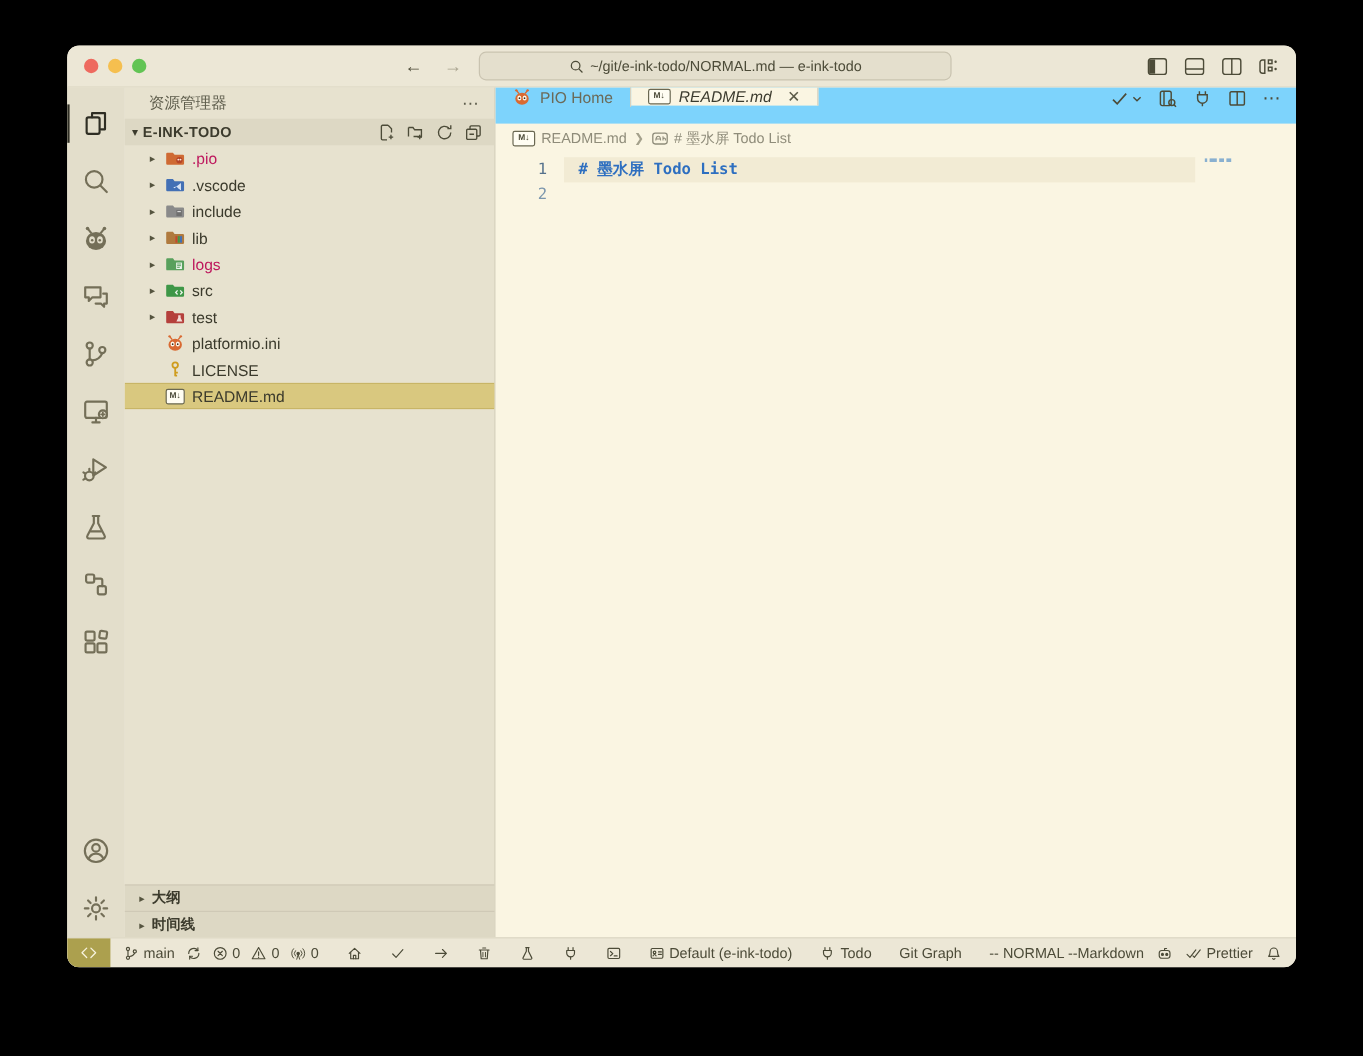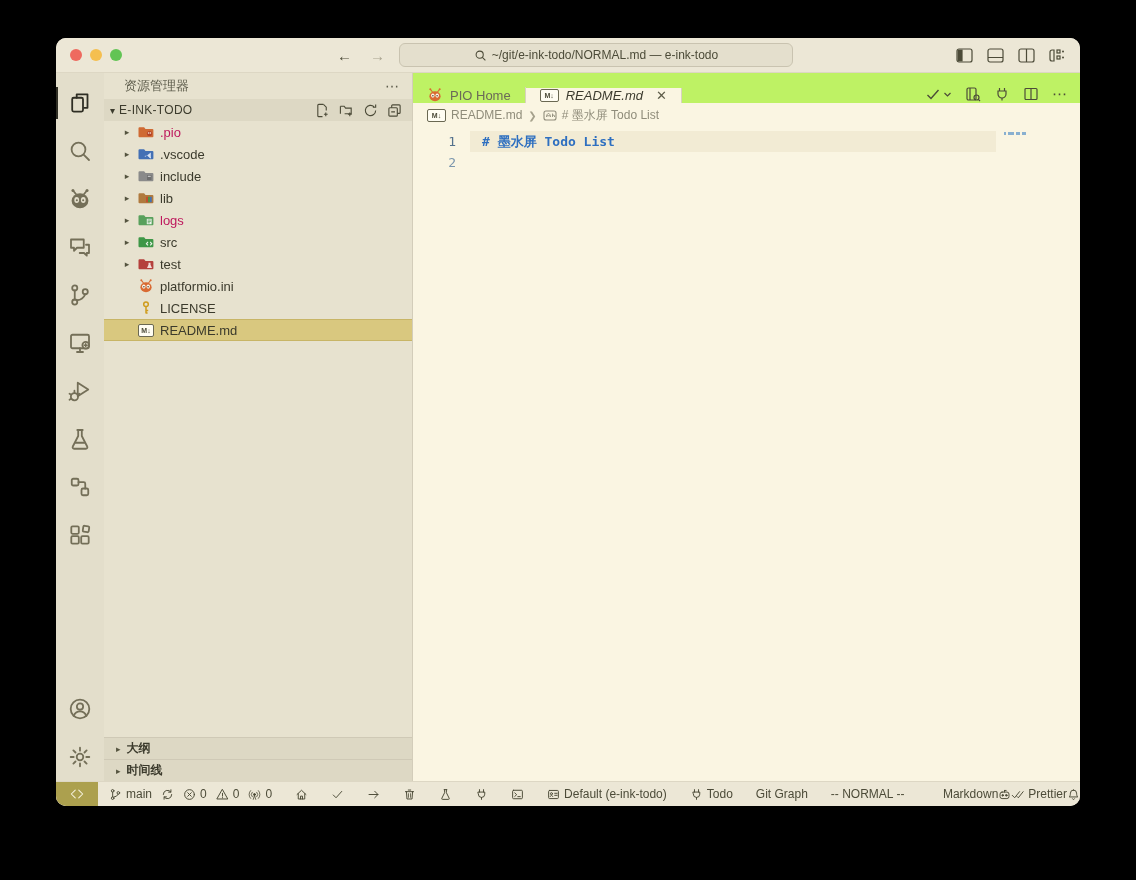--- a/index.html
+++ b/index.html
@@ -33,40 +33,40 @@
   .ab-spacer{flex:1;}
   
   .sidebar{width:308px;flex:0 0 308px;background:#e7e2cf;border-right:1px solid #d3cdba;
            display:flex;flex-direction:column;min-height:0;}
   .sb-title{height:26px;flex:0 0 26px;display:flex;align-items:center;padding:0 12px 0 20px;
             color:#5e5d4c;font-size:13px;}
   .sb-title .more{margin-left:auto;color:#5e5d4c;letter-spacing:1px;font-size:14px;}
   .proj-header{height:22px;flex:0 0 22px;background:#ddd8c4;display:flex;align-items:center;
                padding:0 10px 0 6px;gap:4px;}
   .proj-header .chev{color:#3c3b2d;font-size:10px;}
-  .proj-name{font-size:12px;font-weight:normal;color:#3c3b2d;letter-spacing:.3px;}
+  .proj-name{font-size:12px;font-weight:bold;color:#3c3b2d;letter-spacing:.3px;}
   .proj-tools{margin-left:auto;display:flex;gap:9px;color:#4c4b38;}
   .proj-tools .ic{width:15px;height:15px;}
   .tree{flex:0 0 auto;}
   .tree-row{height:22px;display:flex;align-items:center;font-size:13px;color:#3b3a2c;
             padding-left:18px;gap:6px;}
   .tree-row .chev{width:10px;color:#55543f;font-size:9px;text-align:center;}
   .tree-row.file{padding-left:34px;}
   .tree-row .ficon{width:16px;height:16px;display:inline-flex;align-items:center;justify-content:center;}
   .tree-row .ficon svg{width:16px;height:16px;}
   .tree-row.dimmed .flabel{color:#be185d;}
   .tree-row.selected{background:#d9c87f;box-shadow:inset 0 1px 0 #c8b566, inset 0 -1px 0 #c8b566;}
   .sb-fill{flex:1;}
   .sb-section{height:21px;flex:0 0 21px;background:#ddd8c4;border-top:1px solid #cfc9b6;
               display:flex;align-items:center;gap:6px;padding-left:12px;
               font-size:12px;font-weight:bold;color:#3c3b2d;}
   .sb-section .chev{font-size:9px;color:#55543f;font-weight:normal;}
   
   .editor-col{flex:1;display:flex;flex-direction:column;min-width:0;background:#faf5e2;}
-  .tabstrip{height:30px;flex:0 0 30px;background:#bef264;display:flex;align-items:flex-end;}
+  .tabstrip{height:30px;flex:0 0 30px;background:#7dd3fc;display:flex;align-items:flex-start;}
   .tab{display:flex;align-items:center;gap:7px;padding:0 14px;font-size:13px;color:#6b6a58;
        border-right:1px solid #d8d2bf;}
   .tab .ficon{width:16px;height:16px;display:inline-flex;}
   .tab.active{background:#faf5e2;color:#3c3b2e;font-style:italic;}
   .tab .close{font-style:normal;color:#5c5b48;margin-left:6px;font-size:13px;}
   .tab-actions{margin-left:auto;display:flex;align-items:center;gap:13px;padding-right:12px;color:#4c4b38;}
   .tab-actions .ic{width:16px;height:16px;}
   .tab-actions .combo{display:flex;align-items:center;gap:2px;}
   .tab-actions .mini{width:9px;height:9px;}
   .dots{font-size:15px;letter-spacing:1px;color:#4c4b38;}
@@ -82,21 +82,21 @@
   .code-line.current .gutter{color:#54718c;}
   .ltext{flex:1;margin-right:84px;padding-left:12px;font-size:13px;font-weight:bold;color:#2e6fc0;
          white-space:pre;}
   .code-line.current .ltext{background:#f2ebd4;}
   .minimap{position:absolute;top:2px;right:54px;width:22px;height:8px;display:flex;gap:2px;align-items:center;}
   .minimap i{display:block;height:3px;background:#89b0d0;}
   
   .statusbar{height:24px;flex:0 0 24px;background:#ece7d6;border-top:1px solid #ddd7c4;
              display:flex;align-items:stretch;font-size:12px;color:#4c4b38;}
   .sb-left{display:flex;align-items:center;gap:9px;min-width:0;}
-  .sb-right{margin-left:auto;display:flex;align-items:center;gap:0;}
+  .sb-right{margin-left:auto;display:flex;align-items:center;gap:11px;padding-right:12px;}
   .sb-item{display:flex;align-items:center;gap:4px;white-space:nowrap;}
   .sb-item .ic{width:13px;height:13px;display:inline-flex;}
   .sb-item.chip{background:#aca04e;color:#f7f3de;width:42px;height:100%;
                 align-items:center;justify-content:center;margin-right:2px;}
   .sb-item.chip .ic{width:14px;height:14px;}
   .sb-item.spaced{margin-left:14px;}
   .md-chip{display:inline-flex;align-items:center;justify-content:center;width:17px;height:11px;
            border:1.2px solid #6a6852;border-radius:2px;background:#fffdf2;color:#4c4b38;
            font-size:7px;font-weight:bold;font-style:normal;font-family:"Liberation Sans",sans-serif;}
   .ic svg,.ficon svg,.mini svg{width:100%;height:100%;display:block;}

